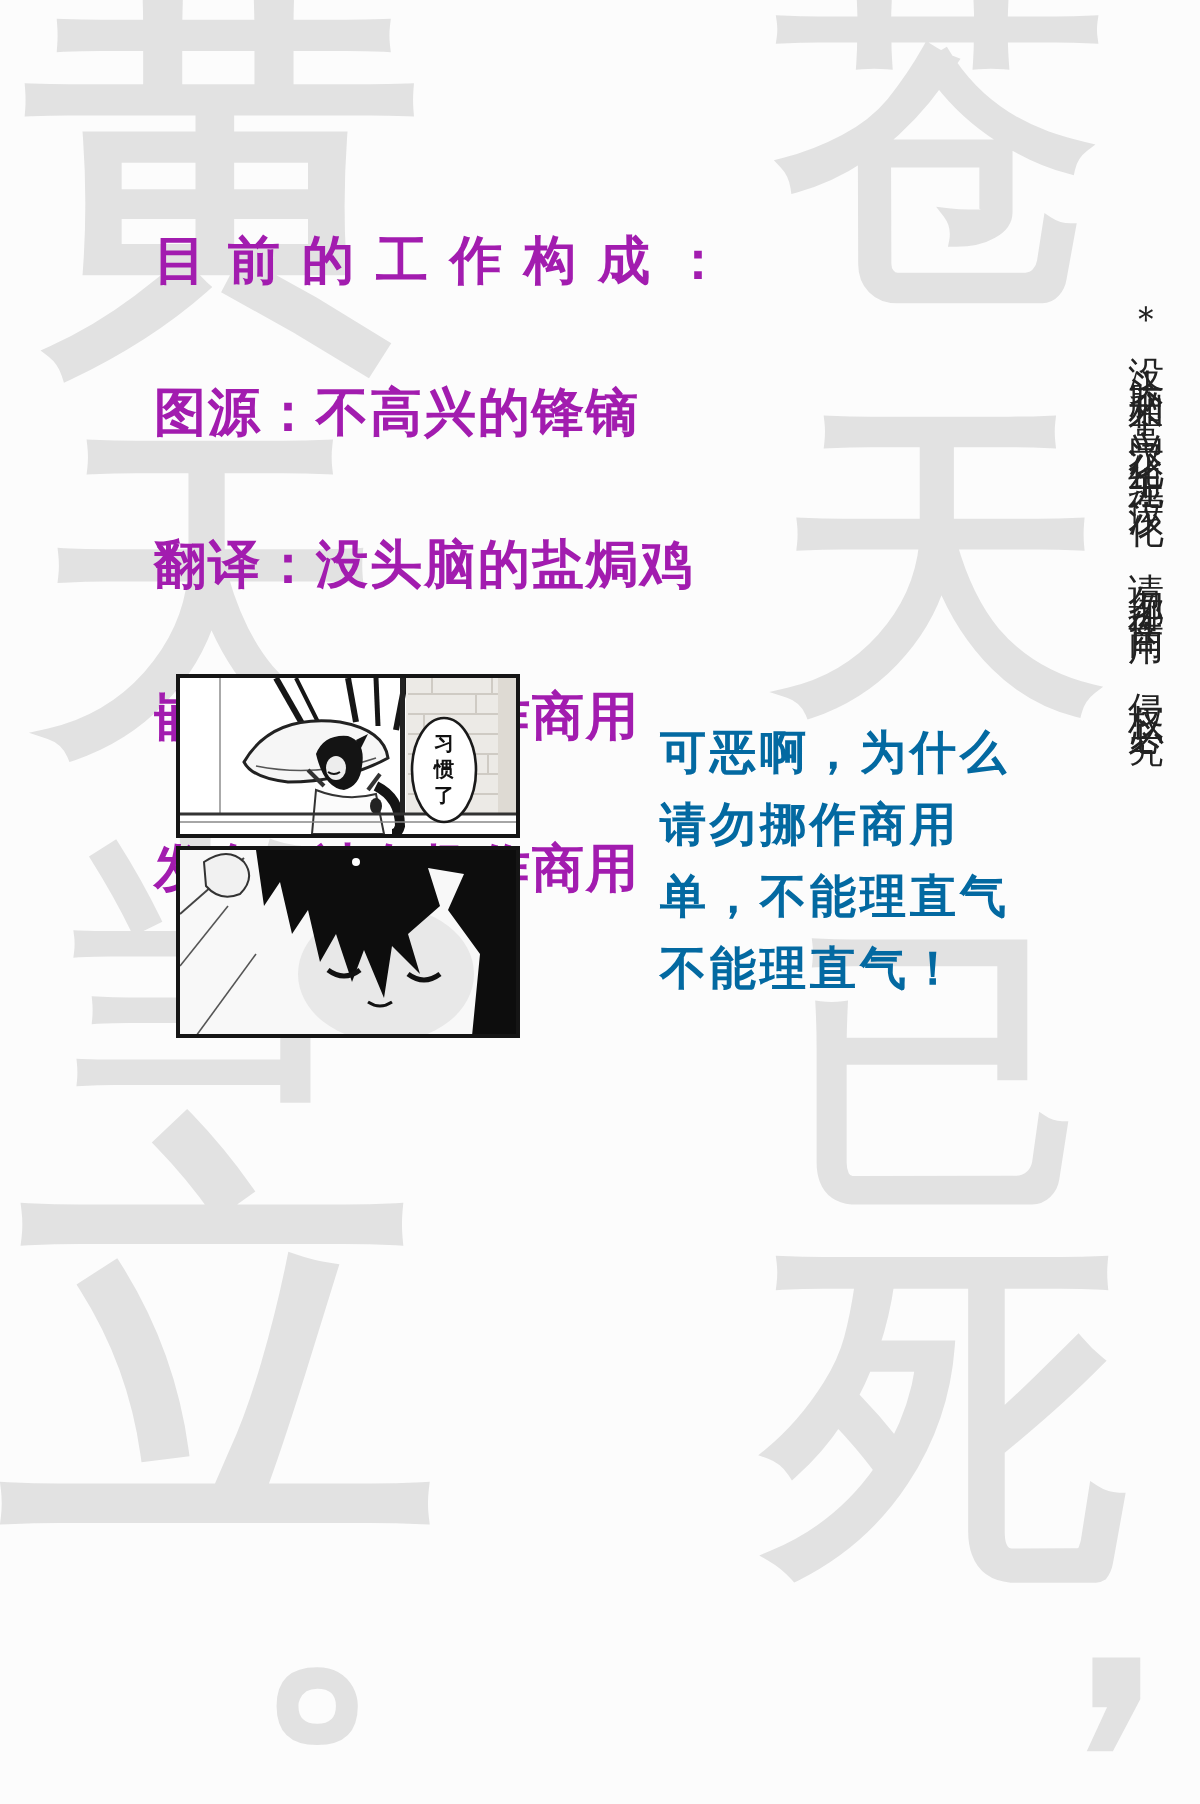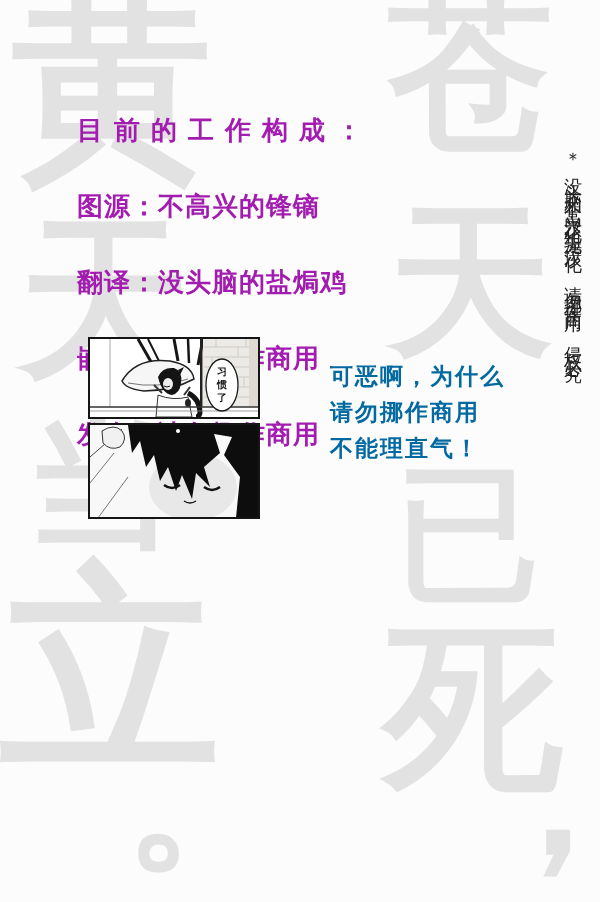--- a/index.html
+++ b/index.html
@@ -157,18 +157,19 @@
         <path d="M 76,148 Q 84,154 92,148" fill="none" stroke="#111111" stroke-width="2.5"></path>
         <path d="M 116,150 Q 124,156 132,150" fill="none" stroke="#111111" stroke-width="2.5"></path>
         <path d="M 96,164 Q 102,168 108,164" fill="none" stroke="#111111" stroke-width="1.5"></path>
       </g>
     </g>
   </svg>
 
   <div class="speech">
     <div>可恶啊，为什么</div>
     <div>请勿挪作商用</div>
+    <div>单，不能理直气</div>
     <div>不能理直气！</div>
   </div>
 
   <div class="disclaimer">＊没头脑和不高兴汉化组无偿汉化，请勿挪作商用，侵权必究</div>
 
 </div>
 
 </body></html>

